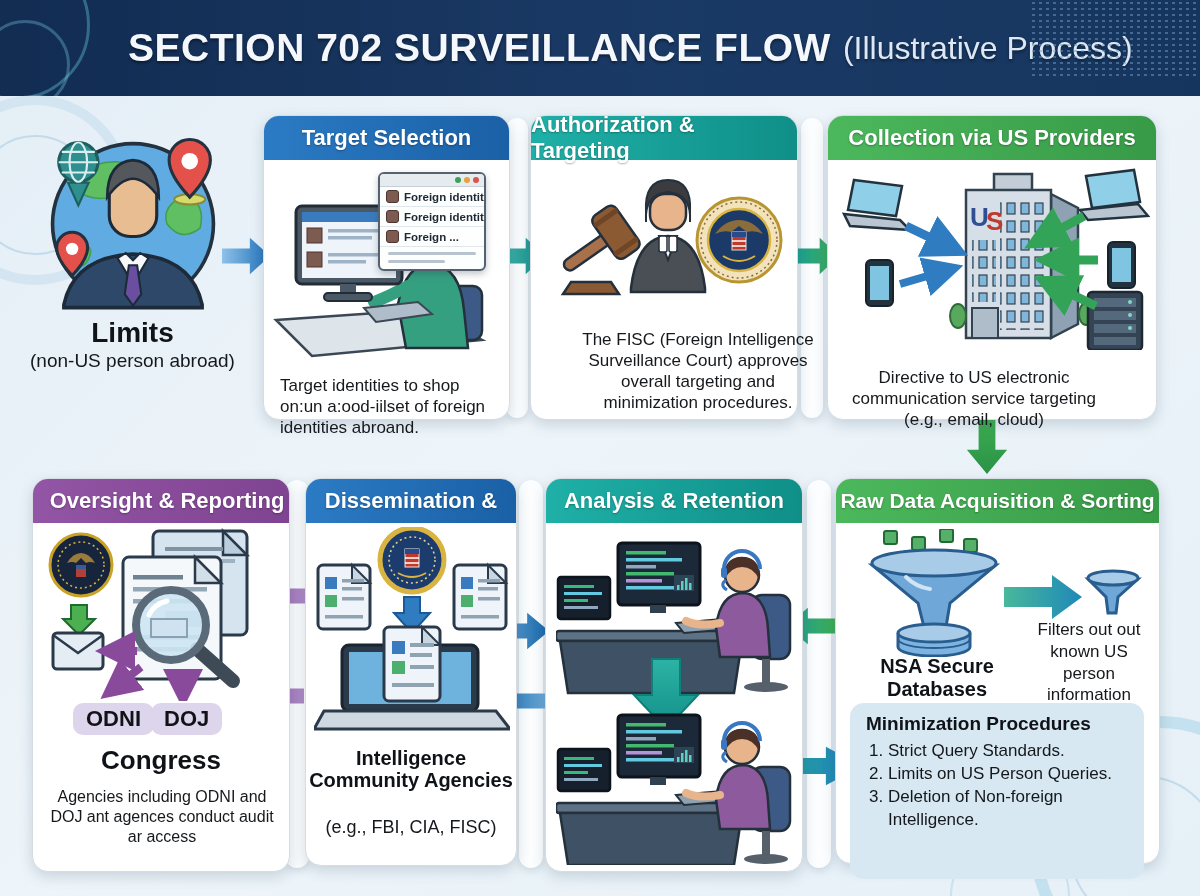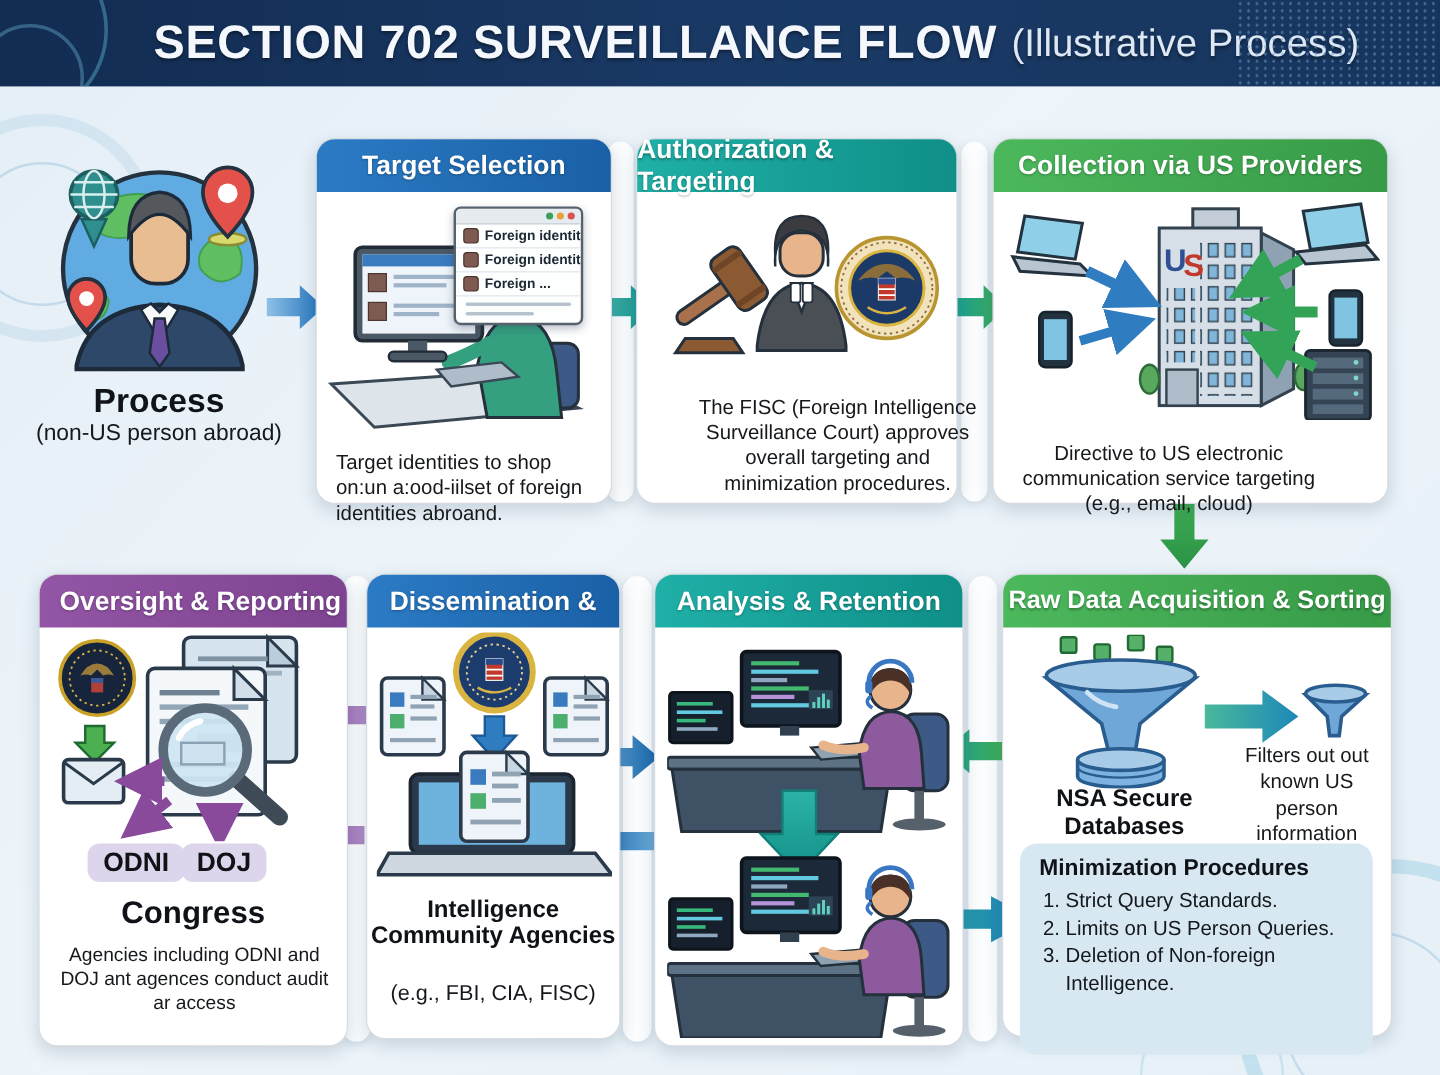--- a/index.html
+++ b/index.html
@@ -1,21 +1,21 @@
 <!DOCTYPE html>
 <html><head>
 <meta charset="utf-8">
 <style>
   html,body{margin:0;padding:0;background:#dfe9f1;}
   *{box-sizing:border-box;}
   .stage{position:relative;width:1200px;height:896px;overflow:hidden;
          background:linear-gradient(135deg,#e4eef6 0%,#eef5fa 45%,#e6f0f7 100%);
          font-family:"Liberation Sans","DejaVu Sans",sans-serif;color:#1b2126;}
   
-  .banner{position:absolute;left:0;top:0;width:1200px;height:72px;
+  .banner{position:absolute;left:0;top:0;width:1200px;height:96px;
           background:linear-gradient(90deg,#122c52 0%,#1a3a66 55%,#16355e 100%);
           display:flex;align-items:center;padding-left:128px;overflow:hidden;}
   .banner-title{font-size:39px;font-weight:bold;color:#f4f8fc;letter-spacing:.5px;
                 text-shadow:0 2px 3px rgba(0,0,0,.45);white-space:nowrap;}
   .banner-sub{font-size:32px;font-weight:400;color:#dde8f4;margin-left:12px;
               text-shadow:0 2px 3px rgba(0,0,0,.4);white-space:nowrap;}
   .bdeco{position:absolute;border-radius:50%;border:3px solid rgba(90,180,205,.45);}
   .bdeco.b1{width:150px;height:150px;left:-60px;top:-50px;}
   .bdeco.b2{width:90px;height:90px;left:-20px;top:20px;border-color:rgba(120,200,225,.35);}
   .bmap{position:absolute;right:0;top:0;width:170px;height:80px;opacity:.5;
@@ -141,21 +141,21 @@
       <g>
         <path d="M42 44 L30 38 L54 38 Z" fill="#2f8f8f" stroke="#1d5f5f" stroke-width="2"></path>
         <path d="M42 70 L32 48 L52 48 Z" fill="#2f8f8f" stroke="#1d5f5f" stroke-width="2"></path>
         <circle cx="42" cy="28" r="19" fill="#2f8f8f" stroke="#1d5f5f" stroke-width="3"></circle>
         <ellipse cx="42" cy="28" rx="8.5" ry="19" fill="none" stroke="#d9efef" stroke-width="2"></ellipse>
         <line x1="23" y1="28" x2="61" y2="28" stroke="#d9efef" stroke-width="2"></line>
         <line x1="26" y1="18" x2="58" y2="18" stroke="#d9efef" stroke-width="2"></line>
         <line x1="26" y1="38" x2="58" y2="38" stroke="#d9efef" stroke-width="2"></line>
       </g>
     </svg>
-    <div class="target-label">Process</div>
+    <div class="target-label">Limits</div>
     <div class="target-sub">(non-US person abroad)</div>
   </section>
 
   <div class="arrow ar a-blue" style="left:222px;top:237px;width:48px;height:38px;"></div>
   <div class="arrow ar a-teal" style="left:499px;top:237px;width:46px;height:38px;"></div>
   <div class="arrow ar a-tealgreen" style="left:793px;top:237px;width:46px;height:38px;"></div>
   <div class="arrow ad a-green-d" style="left:966px;top:416px;width:42px;height:58px;"></div>
 
   <section class="card" style="left:263px;top:115px;width:247px;height:305px;">
     <div class="card-header hdr-blue">Target Selection</div>

